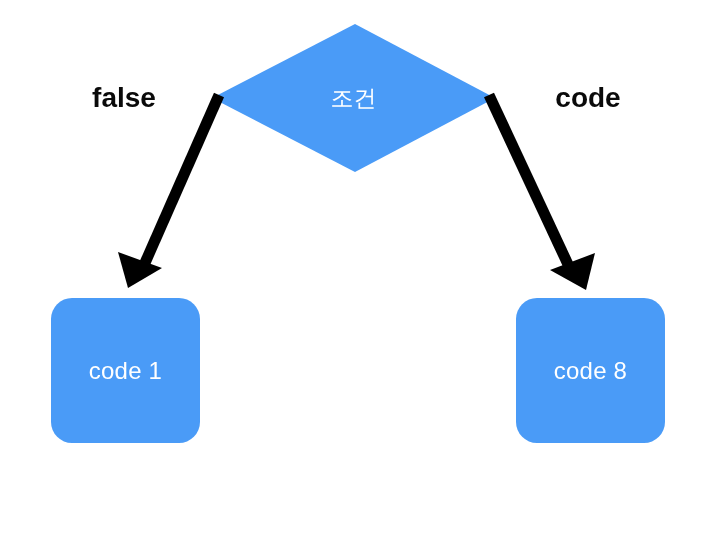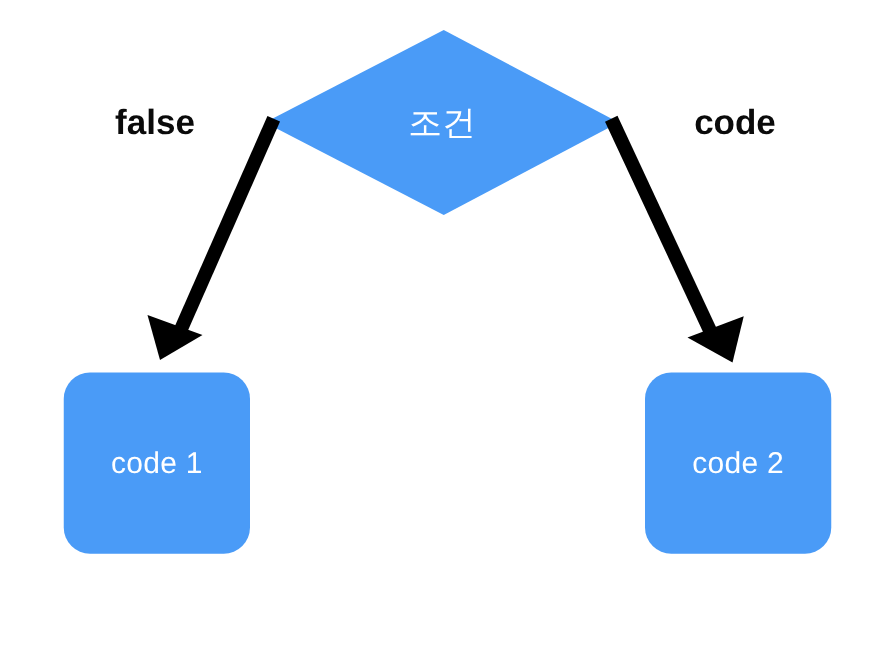--- a/index.html
+++ b/index.html
@@ -28,21 +28,21 @@
     position: absolute;
     text-align: center;
     white-space: nowrap;
     user-select: none;
   }
   
   #condition-label {
     left: 212px;
     top: 81px;
     width: 283px;
-    font-size: 27px;
+    font-size: 23px;
     line-height: 34px;
     color: #ffffff;
     font-weight: 400;
   }
   
   .branch-label {
     position: absolute;
     font-size: 28px;
     font-weight: bold;
     color: #0a0a0a;
@@ -106,16 +106,16 @@
 
   <div class="branch-label" id="label-true">false</div>
 
   <div class="branch-label" id="label-false">code</div>
 
   <div class="code-box" id="code-box-1">
     <span class="code-box-label">code 1</span>
   </div>
 
   <div class="code-box" id="code-box-2">
-    <span class="code-box-label">code 2</span>
+    <span class="code-box-label">code 8</span>
   </div>
 
 </div>
 
 </body></html>

